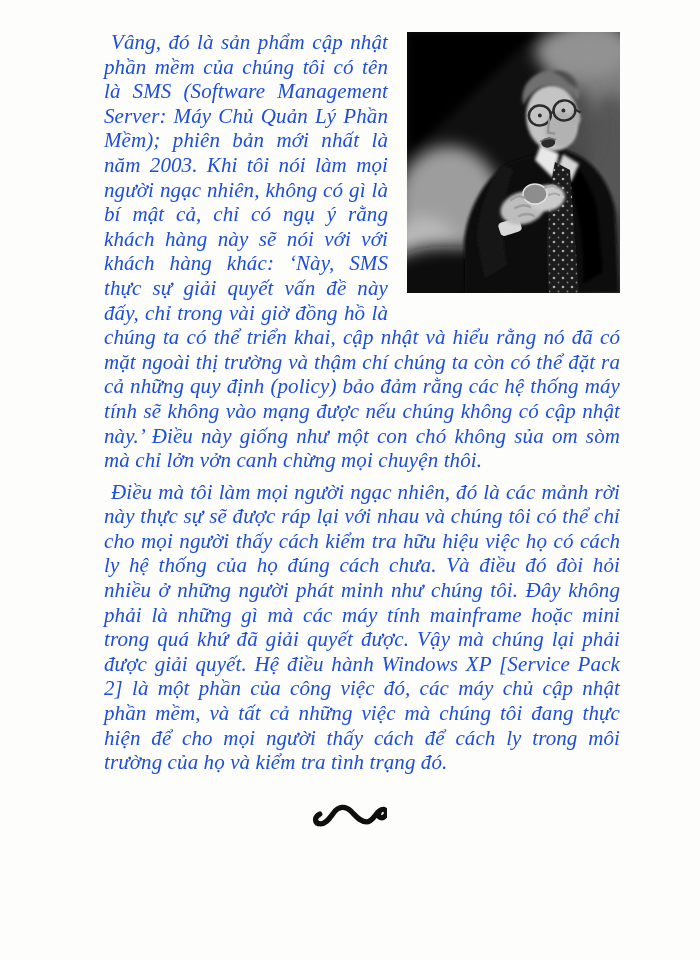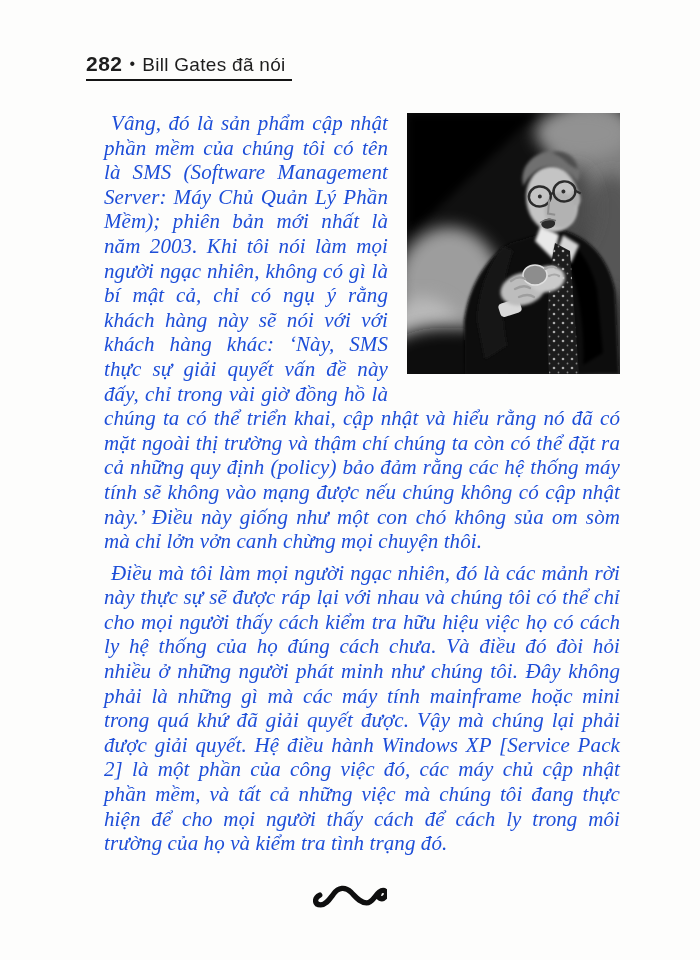--- a/index.html
+++ b/index.html
@@ -54,23 +54,20 @@
     text-align:center;
     margin-top:26px;
     line-height:0;
   }
 </style>
 </head>
 <body>
 
 <div class="page">
 
-  <div class="header">
-    <span class="pn">282</span><span class="sep">•</span><span class="bt">Bill Gates đã nói</span>
-  </div>
 
   <div class="content">
 
     <div class="photo" aria-label="Black-and-white photograph of Bill Gates wearing glasses and a dark suit with a patterned tie, speaking while gesturing with clasped hands">
       <svg width="213" height="261" viewBox="0 0 213 261" xmlns="http://www.w3.org/2000/svg">
         <defs>
           <filter id="b8" x="-60%" y="-60%" width="220%" height="220%">
               <feGaussianBlur stdDeviation="8"></feGaussianBlur>
             </filter>
           <filter id="b4" x="-60%" y="-60%" width="220%" height="220%">

